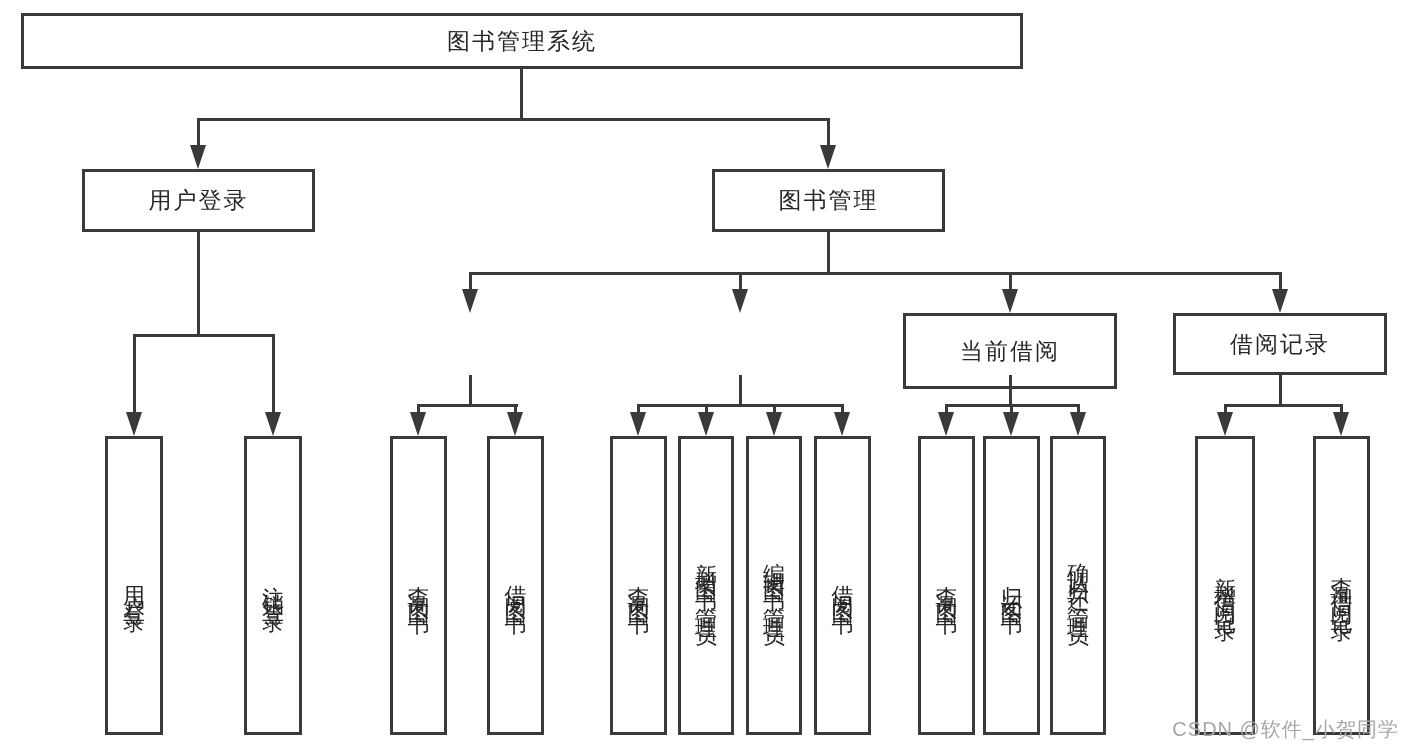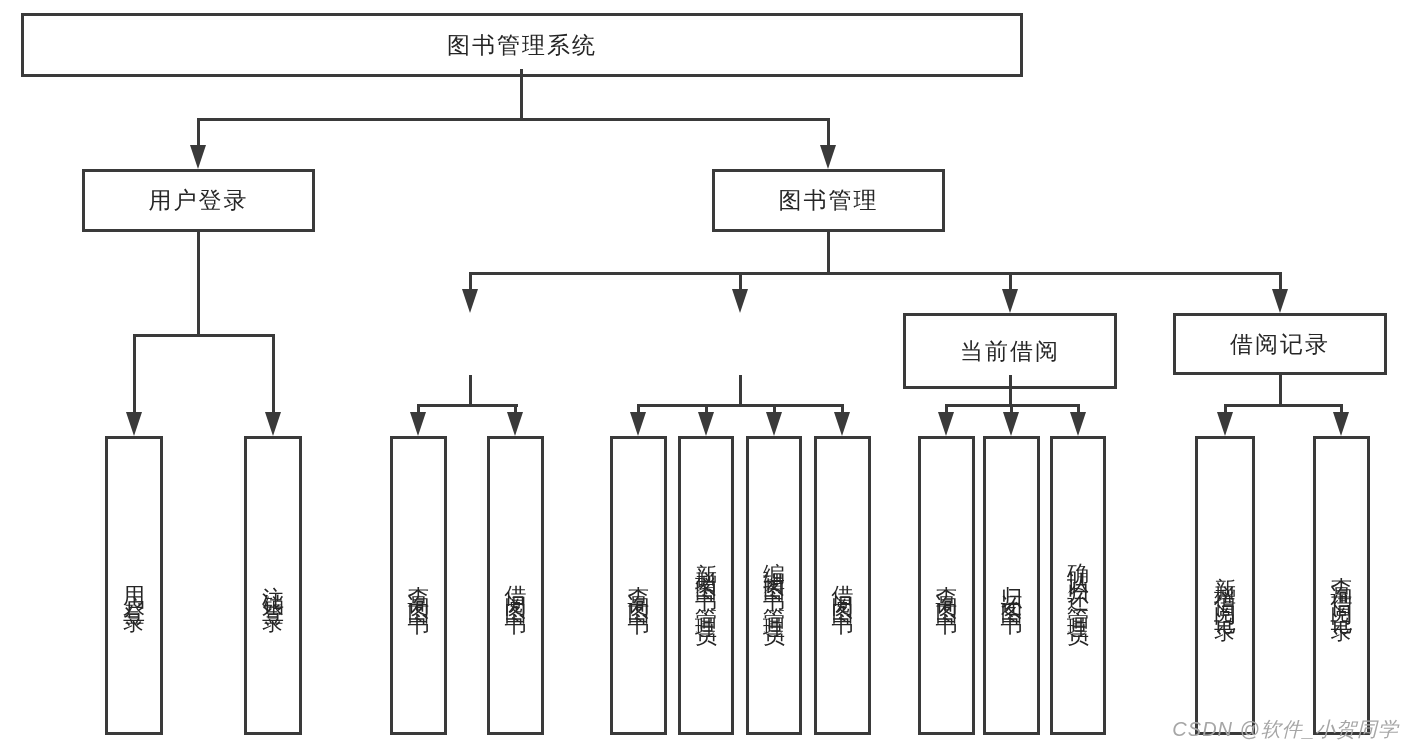--- a/index.html
+++ b/index.html
@@ -21,29 +21,29 @@
   }
   .hl{position:absolute;height:3px;background:#3a3a3a;}
   .vl{position:absolute;width:3px;background:#3a3a3a;}
   .arr{
     position:absolute;width:0;height:0;
     border-left:8px solid transparent;border-right:8px solid transparent;
     border-top:24px solid #3a3a3a;
   }
   .watermark{
     position:absolute;right:6px;bottom:4px;
-    color:#a6a6a6;font-size:20px;letter-spacing:1px;white-space:nowrap;font-style:italic;
+    color:#a6a6a6;font-size:20px;letter-spacing:1px;white-space:nowrap;
   }
 </style>
 </head>
 <body>
 
 <div id="stage">
 
-  <div class="box" style="left:21px;top:13px;width:1002px;height:64px;">图书管理系统</div>
+  <div class="box" style="left:21px;top:13px;width:1002px;height:56px;">图书管理系统</div>
 
   <div class="vl" style="left:520px;top:69px;height:51px;"></div>
   <div class="hl" style="left:197px;top:118px;width:633px;"></div>
   <div class="vl" style="left:197px;top:118px;height:28px;"></div>
   <div class="arr" style="left:190px;top:145px;"></div>
   <div class="vl" style="left:827px;top:118px;height:28px;"></div>
   <div class="arr" style="left:820px;top:145px;"></div>
 
   <div class="box" style="left:82px;top:169px;width:233px;height:63px;">用户登录</div>
   <div class="box" style="left:712px;top:169px;width:233px;height:63px;">图书管理</div>

